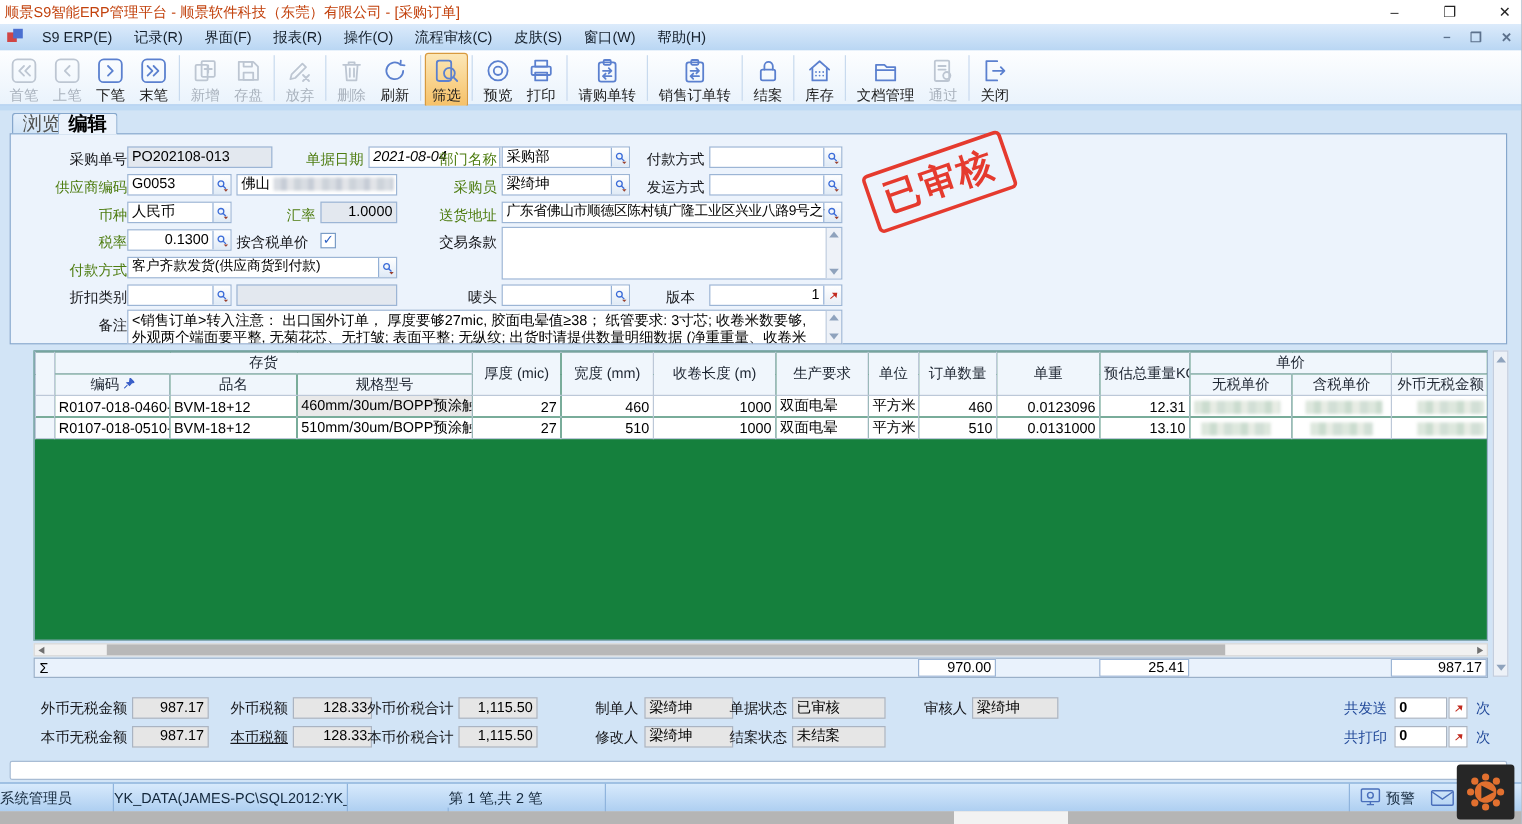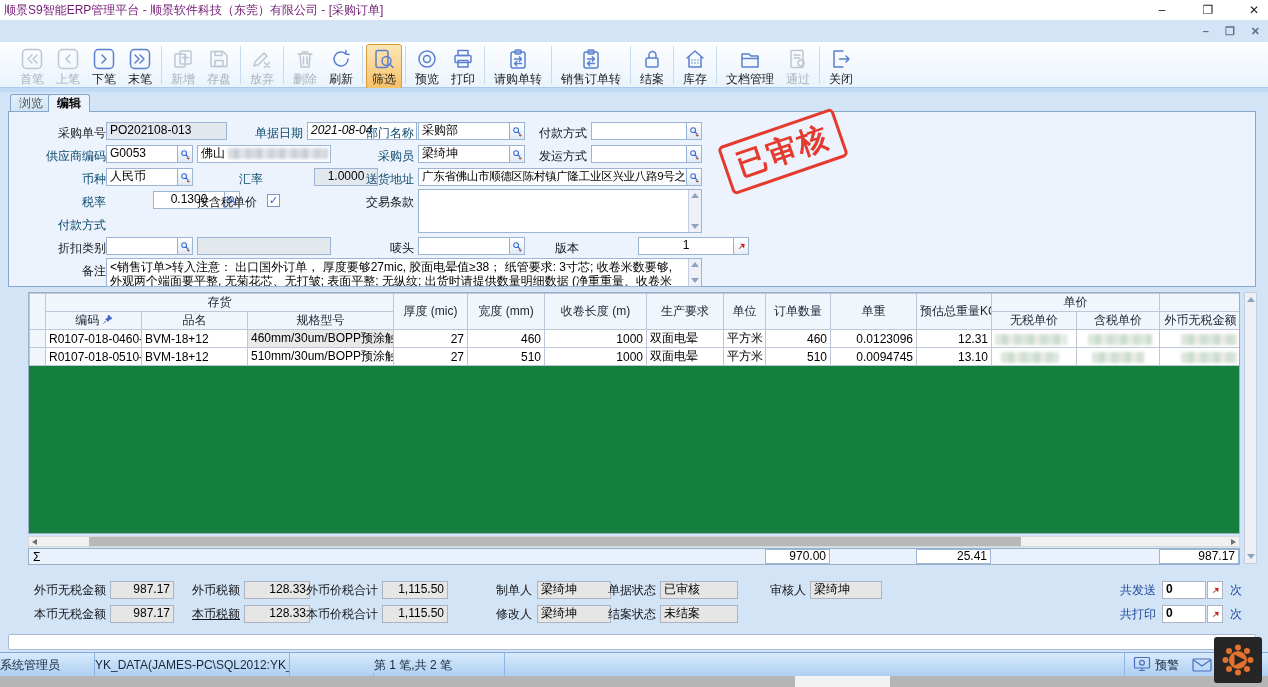--- a/index.html
+++ b/index.html
@@ -1,56 +1,56 @@
 <!DOCTYPE html>
 <html><head>
 <meta charset="utf-8">
 <style>
   * { margin:0; padding:0; box-sizing:border-box; }
   body { font-family:"Liberation Sans",sans-serif; background:#888; }
   .screen { position:relative; width:1268px; height:687px; background:#d2e4f6; overflow:hidden; }
 
   
-  .titlebar { position:absolute; left:0; top:0; width:1268px; height:20px; background:#ffffff; display:flex; align-items:center; font-size:12px; color:#701a75; }
+  .titlebar { position:absolute; left:0; top:0; width:1268px; height:20px; background:#ffffff; display:flex; align-items:center; font-size:12px; color:#c2410c; }
   .titlebar .title { padding-left:4px; white-space:nowrap; }
   .wctrls { position:absolute; right:6px; top:0; height:20px; display:flex; align-items:center; gap:30px; color:#222; font-size:12px; }
   .wctrls span { width:16px; text-align:center; cursor:default; }
 
   
   .menubar { position:absolute; left:0; top:20px; width:1268px; height:22px; background:linear-gradient(#dcebfb,#b9d6f3); display:flex; align-items:center; font-size:12px; color:#16212e; }
   .appicon { width:14px; height:14px; margin:0 6px 0 6px; position:relative; }
   .appicon i { position:absolute; width:8px; height:8px; }
   .appicon .r { left:0; top:3px; background:#d04545; }
   .appicon .b { left:5px; top:0; background:#4a6fd0; }
   .menuitem { padding:0 9px; line-height:22px; white-space:nowrap; }
   .mdictrls { position:absolute; right:8px; top:20px; height:22px; display:flex; align-items:center; gap:16px; color:#5c718c; font-size:11px; font-weight:bold; }
 
   
-  .toolbar { position:absolute; left:0; top:42px; width:1268px; height:46px; background:linear-gradient(#fdfeff,#eaf3fc); display:flex; align-items:flex-start; padding:2px 2px 0 14px; border-bottom:1px solid #a9cbee; }
+  .toolbar { position:absolute; left:0; top:42px; width:1268px; height:46px; background:linear-gradient(#fdfeff,#eaf3fc); display:flex; align-items:flex-start; padding:2px 2px 0 2px; border-bottom:1px solid #a9cbee; }
   .toolstrip-line { position:absolute; left:0; top:88px; width:1268px; height:4px; background:#bfdaf4; }
   .tbtn { display:flex; flex-direction:column; align-items:center; justify-content:flex-start; padding:2px 5px 1px 5px; font-size:12px; color:#1c1c1c; border:1px solid transparent; border-radius:3px; min-width:34px; }
   .tbtn .ticon { height:24px; display:flex; align-items:center; color:#5b80cf; }
   .tbtn.disabled { color:#a9b2bd; }
   .tbtn.disabled .ticon { color:#bdc6d2; }
   .tbtn.active { background:linear-gradient(#fce7b6,#f6c066); border:1px solid #d89a3e; }
   .ticon svg { stroke:currentColor; fill:none; stroke-width:1.5; stroke-linecap:round; stroke-linejoin:round; }
   .tdiv { width:1px; height:38px; background:#c8daee; margin:2px 3px 0 3px; align-self:flex-start; }
 
   
-  .tab { position:absolute; top:94px; height:18px; font-size:12px; line-height:17px; padding:0 8px; border:1px solid #86a7cc; border-bottom:none; border-radius:3px 3px 0 0; }
+  .tab { position:absolute; top:94px; height:18px; font-size:16px; line-height:17px; padding:0 8px; border:1px solid #86a7cc; border-bottom:none; border-radius:3px 3px 0 0; }
   .tab.inactive { left:10px; background:linear-gradient(#e4effb,#cfe3f6); color:#50514f; }
   .tab.activ { left:48px; background:#ecf3fc; font-weight:bold; color:#000; z-index:3; }
 
   
   .formpanel { position:absolute; left:8px; top:111px; width:1248px; height:176px; background:#ecf3fc; border:1px solid #86a7cc; z-index:2; }
   .lbl { position:absolute; font-size:12px; text-align:right; line-height:18px; color:#15161a; white-space:nowrap; }
-  .lbl.red { color:#0c4a6e; }
+  .lbl.red { color:#4d7c0f; }
   .fld { position:absolute; height:18px; background:#fff; border:1px solid #9cb5d5; font-size:12px; line-height:15px; padding:0 3px; white-space:nowrap; overflow:hidden; color:#000; }
   .fld.ro { background:#e3e8ef; }
-  .fld.num { text-align:center;margin-left:47px; }
+  .fld.num { text-align:right; }
   .fld.hasdd { padding-right:18px; }
   .ddbtn { position:absolute; right:0px; top:0px; width:15px; height:16px; border-left:1px solid #93b0d6; background:linear-gradient(#ffffff,#dfeaf6); display:flex; align-items:center; justify-content:center; }
   .calbtn { position:absolute; right:0; top:0; width:16px; height:16px; border-left:1px solid #93b0d6; background:linear-gradient(#fff,#e2ecf7); font-size:8px; line-height:16px; text-align:center; color:#334; }
   .redbtn { position:absolute; right:0; top:0; width:15px; height:16px; border-left:1px solid #93b0d6; background:linear-gradient(#fff,#e8eef6); display:flex; align-items:center; justify-content:center; }
   .tarea { position:absolute; background:#fff; border:1px solid #9cb5d5; font-size:12px; line-height:14px; padding:1px 16px 1px 3px; color:#000; overflow:hidden; }
   .tscroll { position:absolute; right:0; top:0; bottom:0; width:13px; background:#eef2f8; border-left:1px solid #c2cfe0; }
   .tscroll .up, .tscroll .dn { position:absolute; left:2px; width:0; height:0; border-left:4px solid transparent; border-right:4px solid transparent; }
   .tscroll .up { top:3px; border-bottom:5px solid #8fa3bd; }
   .tscroll .dn { bottom:3px; border-top:5px solid #8fa3bd; }
   .chk { position:absolute; width:13px; height:13px; background:#fff; border:1px solid #7a9cc6; font-size:11px; line-height:11px; text-align:center; color:#2f62c4; }
@@ -108,20 +108,35 @@
 
   <div class="titlebar">
     <span class="title">顺景S9智能ERP管理平台 - 顺景软件科技（东莞）有限公司 - [采购订单]</span>
   </div>
   <div class="wctrls">
     <span>–</span>
     <span>❐</span>
     <span>✕</span>
   </div>
 
+  <div class="menubar">
+    <span class="appicon">
+        <i class="r"></i>
+        <i class="b"></i>
+      </span>
+    <span class="menuitem">S9 ERP(E)</span>
+    <span class="menuitem">记录(R)</span>
+    <span class="menuitem">界面(F)</span>
+    <span class="menuitem">报表(R)</span>
+    <span class="menuitem">操作(O)</span>
+    <span class="menuitem">流程审核(C)</span>
+    <span class="menuitem">皮肤(S)</span>
+    <span class="menuitem">窗口(W)</span>
+    <span class="menuitem">帮助(H)</span>
+  </div>
   <div class="mdictrls">
     <span>–</span>
     <span>❐</span>
     <span>✕</span>
   </div>
 
   <div class="toolbar">
     <div class="tbtn disabled">
       <span class="ticon">
           <svg width="22" height="22" viewBox="0 0 22 22">
@@ -417,20 +432,29 @@
     <div class="chk" style="left:258px;top:82px;">✓</div>
     <div class="lbl" style="left:344px;top:81px;width:61px;">交易条款</div>
     <div class="tarea" style="left:409px;top:77px;width:284px;height:44px;">
       <span class="tscroll">
           <i class="up"></i>
           <i class="dn"></i>
         </span>
     </div>
 
     <div class="lbl red" style="left:10px;top:104px;width:87px;">付款方式</div>
+    <div class="fld hasdd" style="left:97px;top:102px;width:225px;font-size:11.5px;"><span>客户齐款发货(供应商货到付款)</span>
+      <span class="ddbtn">
+          <svg width="11" height="11" viewBox="0 0 12 12">
+            <circle cx="4.5" cy="4.5" r="2.6" stroke="#3a6bd8" fill="none" stroke-width="1.2"></circle>
+            <path d="M6.5 6.5 L9 9" stroke="#3a6bd8" stroke-width="1.2"></path>
+            <path d="M7 9.5 h4 l-2 2.2 z" fill="#99402f"></path>
+          </svg>
+        </span>
+    </div>
 
     <div class="lbl" style="left:10px;top:127px;width:87px;">折扣类别</div>
     <div class="fld hasdd" style="left:97px;top:125px;width:87px;"><span></span>
       <span class="ddbtn">
           <svg width="11" height="11" viewBox="0 0 12 12">
             <circle cx="4.5" cy="4.5" r="2.6" stroke="#3a6bd8" fill="none" stroke-width="1.2"></circle>
             <path d="M6.5 6.5 L9 9" stroke="#3a6bd8" stroke-width="1.2"></path>
             <path d="M7 9.5 h4 l-2 2.2 z" fill="#99402f"></path>
           </svg>
         </span>
@@ -531,21 +555,21 @@
         <td class="selcell"></td>
         <td>R0107-018-0510-...</td>
         <td>BVM-18+12</td>
         <td>510mm/30um/BOPP预涂触...</td>
         <td class="num">27</td>
         <td class="num">510</td>
         <td class="num">1000</td>
         <td>双面电晕</td>
         <td>平方米</td>
         <td class="num">510</td>
-        <td class="num">0.0094745</td>
+        <td class="num">0.0131000</td>
         <td class="num">13.10</td>
         <td><span class="blur green" style="width:58px;margin-left:6px;"></span></td>
         <td><span class="blur green" style="width:52px;margin-left:12px;"></span></td>
         <td><span class="blur green" style="width:56px;margin-left:18px;"></span></td>
       </tr>
     </tbody>
       </table>
   </div>
 
   <div class="hscroll">

